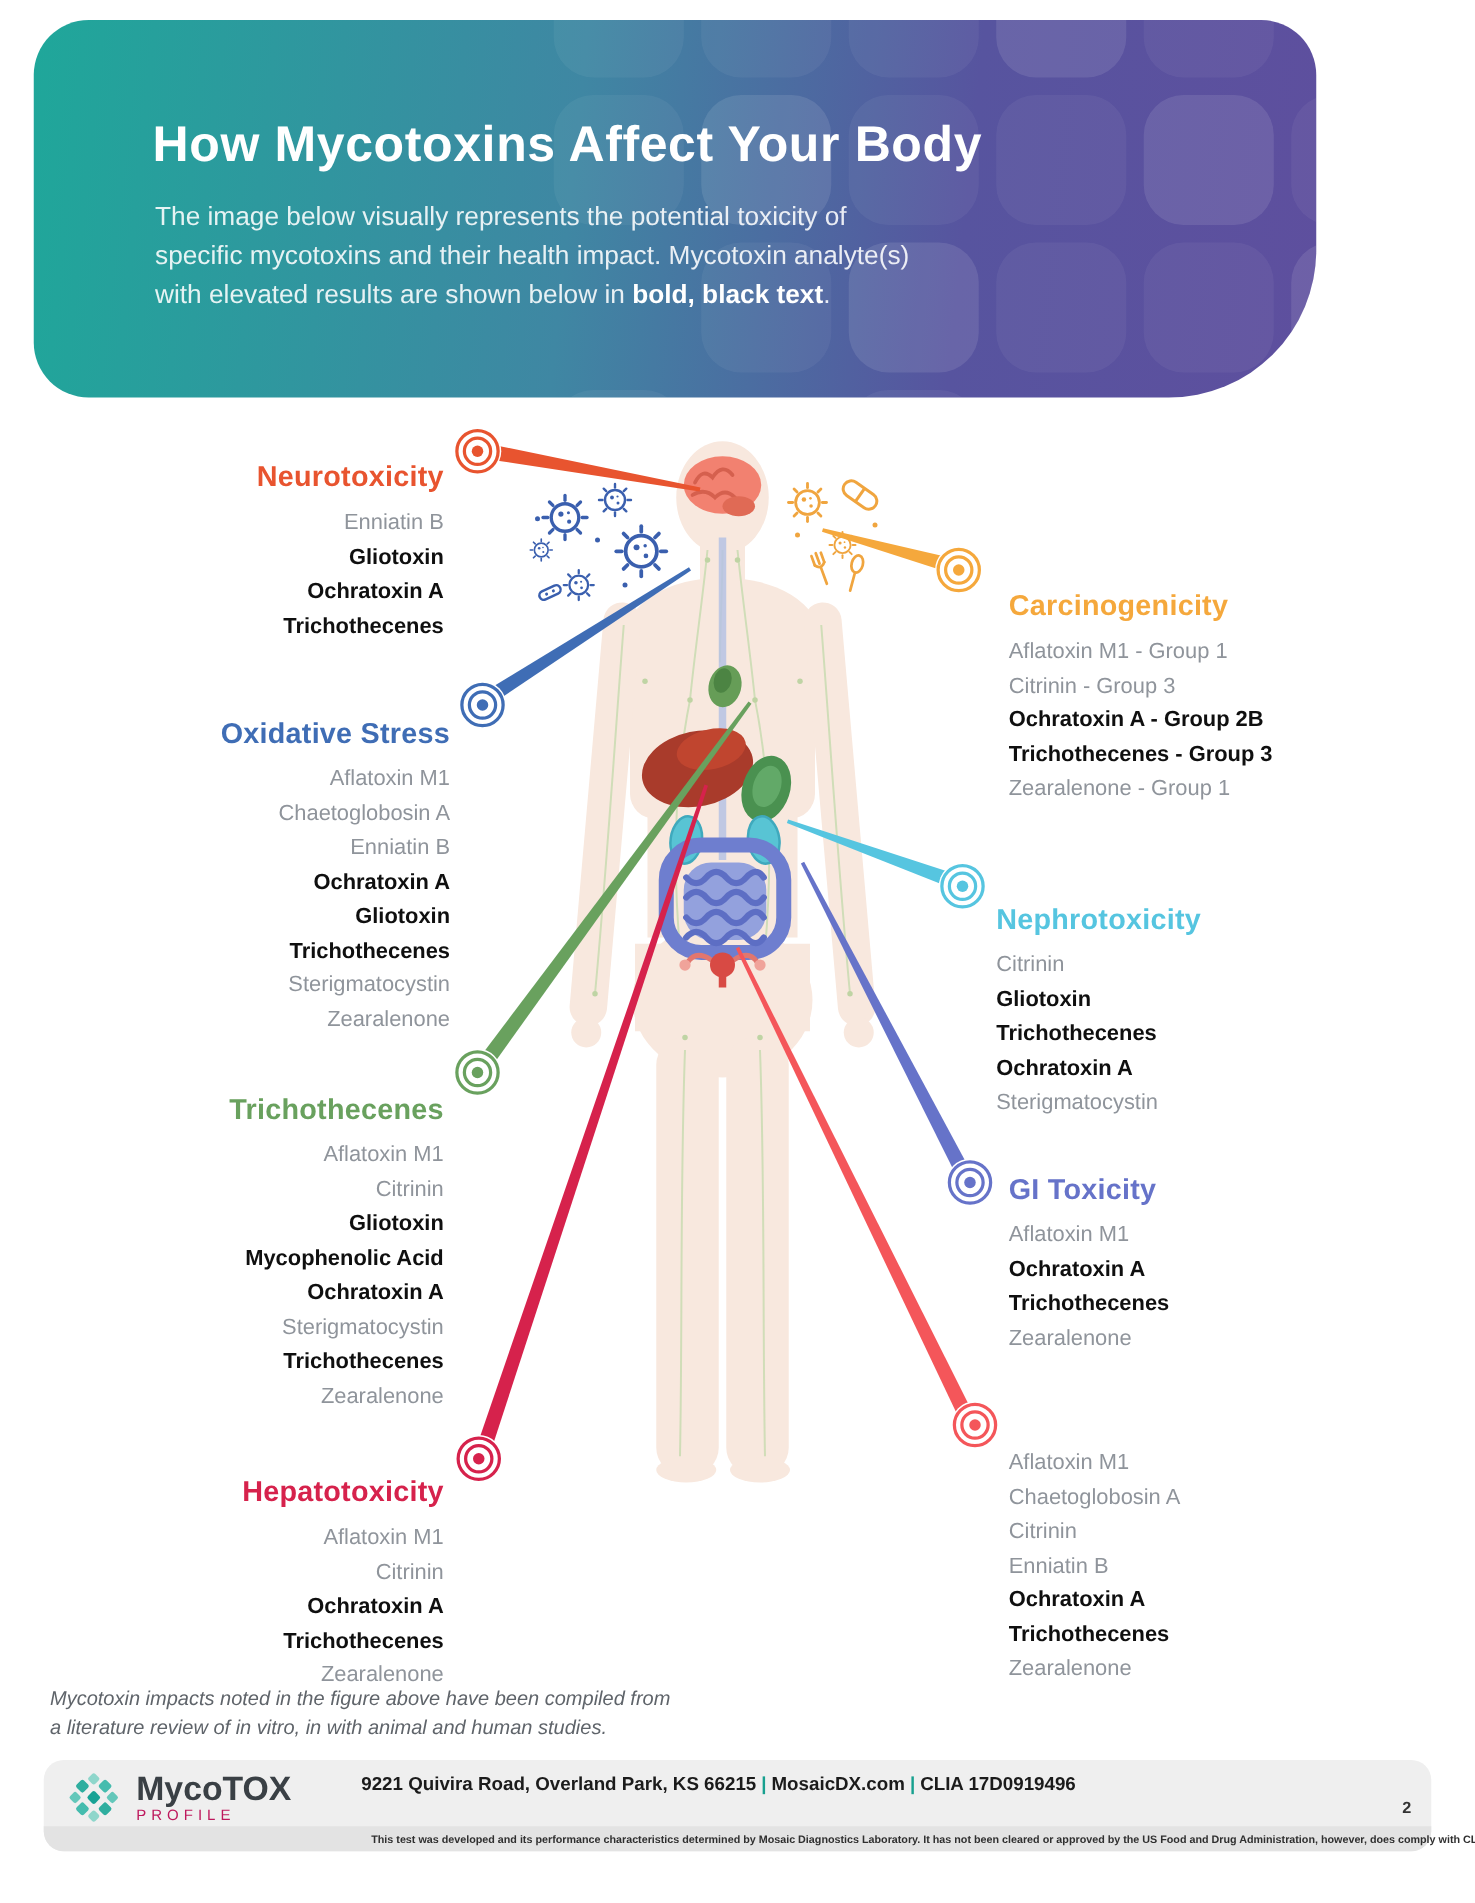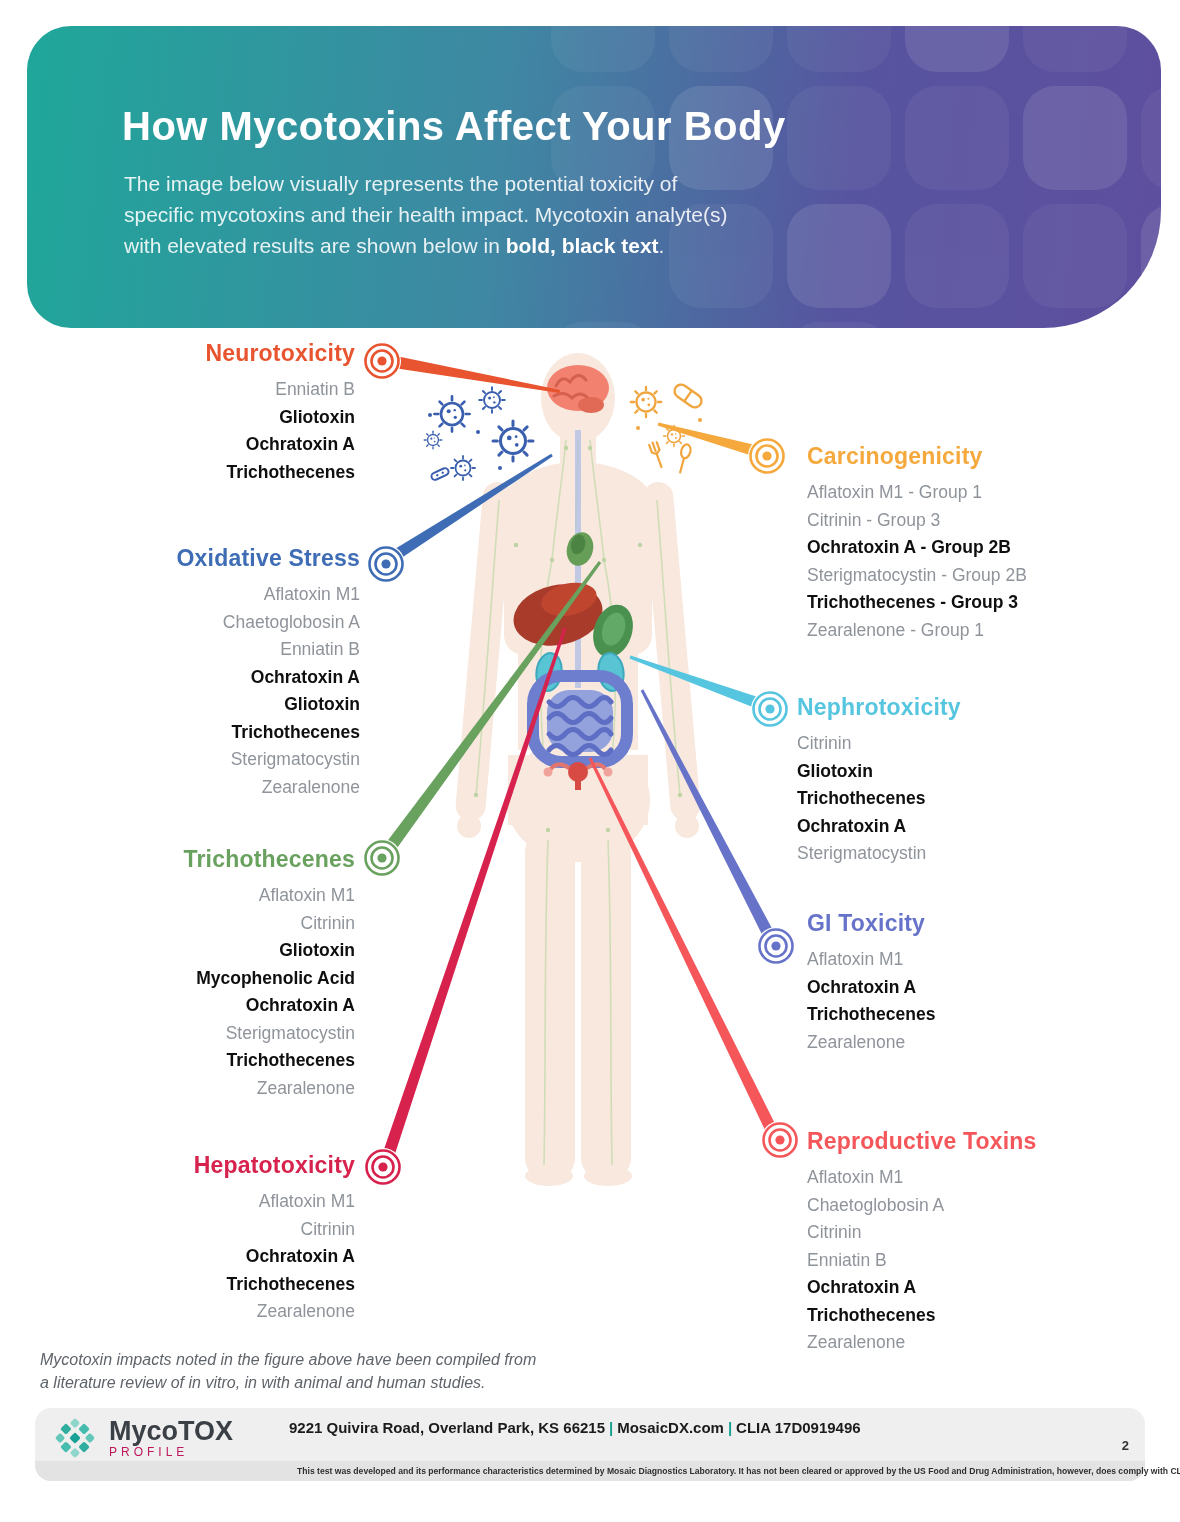--- a/index.html
+++ b/index.html
@@ -1,35 +1,35 @@
 <!DOCTYPE html>
 <html style="--c-neuro: #e8542f; --c-oxid: #3f6db5; --c-immuno: #69a15e; --c-hepato: #d6224c; --c-carcino: #f5a83c; --c-nephro: #56c5e0; --c-gi: #6673c9; --c-repro: #f4565a;"><head>
 <meta charset="utf-8">
 <style>
   html,body{margin:0;padding:0;background:#ffffff;}
   .page{position:relative;width:1180px;height:1522px;background:#fff;overflow:hidden;
         font-family:"Liberation Sans", sans-serif;}
 
   
-  .banner{position:absolute;left:27px;top:26px;width:1134px;height:302px;
+  .banner{position:absolute;left:27px;top:16px;width:1026px;height:302px;
           border-radius:44px 44px 118px 44px;overflow:hidden;
           background:linear-gradient(96deg,#1fa79a 0%,#3f87a3 42%,#57549f 72%,#5e4f9e 100%);}
   .banner-pattern{position:absolute;right:0;top:0;width:620px;height:302px;}
   .banner-title{position:absolute;left:95px;top:78px;margin:0;color:#ffffff;
                 font-size:40px;font-weight:bold;letter-spacing:.5px;}
   .banner-sub{position:absolute;left:97px;top:142px;margin:0;color:rgba(255,255,255,.88);
               font-size:21px;line-height:31px;font-weight:normal;}
   .sub-line{display:block;}
   .sub-bold{color:#ffffff;font-weight:bold;text-align:center;}
 
   
   .figure{position:absolute;left:0;top:0;width:1180px;height:1522px;pointer-events:none;}
 
   
-  .category{position:absolute;}
+  .category{position:absolute;margin-top:28px;}
   .category.align-right{text-align:right;}
   .cat-title{margin:0 0 9px 0;font-size:23px;font-weight:bold;letter-spacing:.2px;}
   .cat-items{list-style:none;margin:0;padding:0;font-size:17.5px;line-height:27.5px;}
   .item{color:#8f949b;}
   .item.elevated{color:#0f0f0f;font-weight:bold;}
   #cat-neuro   {top:340px;left:25px;width:330px;}
   #cat-oxid    {top:545px;left:20px;width:340px;}
   #cat-immuno  {top:846px;left:25px;width:330px;}
   #cat-hepato  {top:1152px;left:25px;width:330px;}
   #cat-carcino {top:443px;left:807px;width:350px;}
@@ -335,21 +335,20 @@
         <li class="item elevated">Trichothecenes</li>
         <li class="item">Zearalenone</li>
       </ul>
   </section>
   <section class="category" id="cat-carcino">
     <h2 class="cat-title">Carcinogenicity</h2>
     <ul class="cat-items">
         <li class="item">Aflatoxin M1 - Group 1</li>
         <li class="item">Citrinin - Group 3</li>
         <li class="item elevated">Ochratoxin A - Group 2B</li>
-        <li class="item">Sterigmatocystin - Group 2B</li>
         <li class="item elevated">Trichothecenes - Group 3</li>
         <li class="item">Zearalenone - Group 1</li>
       </ul>
   </section>
   <section class="category" id="cat-nephro">
     <h2 class="cat-title">Nephrotoxicity</h2>
     <ul class="cat-items">
         <li class="item">Citrinin</li>
         <li class="item elevated">Gliotoxin</li>
         <li class="item elevated">Trichothecenes</li>
@@ -360,21 +359,20 @@
   <section class="category" id="cat-gi">
     <h2 class="cat-title">GI Toxicity</h2>
     <ul class="cat-items">
         <li class="item">Aflatoxin M1</li>
         <li class="item elevated">Ochratoxin A</li>
         <li class="item elevated">Trichothecenes</li>
         <li class="item">Zearalenone</li>
       </ul>
   </section>
   <section class="category" id="cat-repro">
-    <h2 class="cat-title">Reproductive Toxins</h2>
     <ul class="cat-items">
         <li class="item">Aflatoxin M1</li>
         <li class="item">Chaetoglobosin A</li>
         <li class="item">Citrinin</li>
         <li class="item">Enniatin B</li>
         <li class="item elevated">Ochratoxin A</li>
         <li class="item elevated">Trichothecenes</li>
         <li class="item">Zearalenone</li>
       </ul>
   </section>

